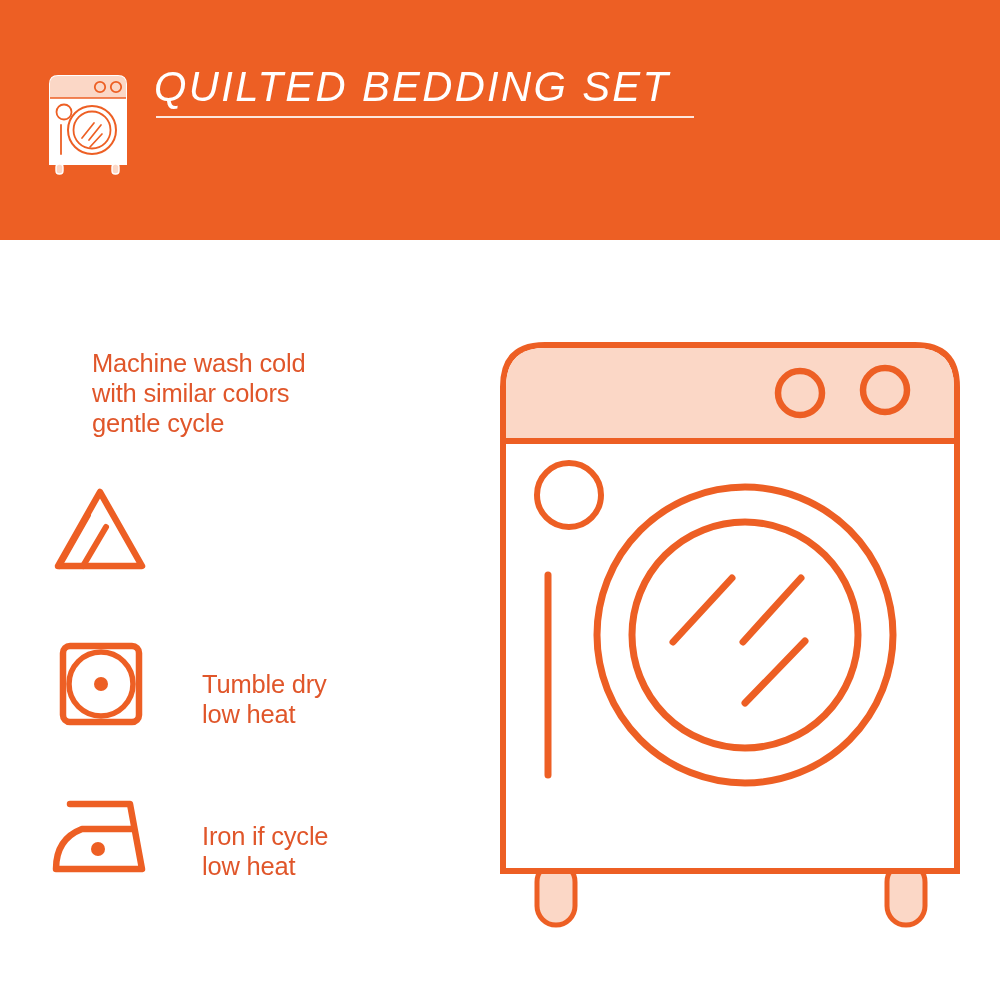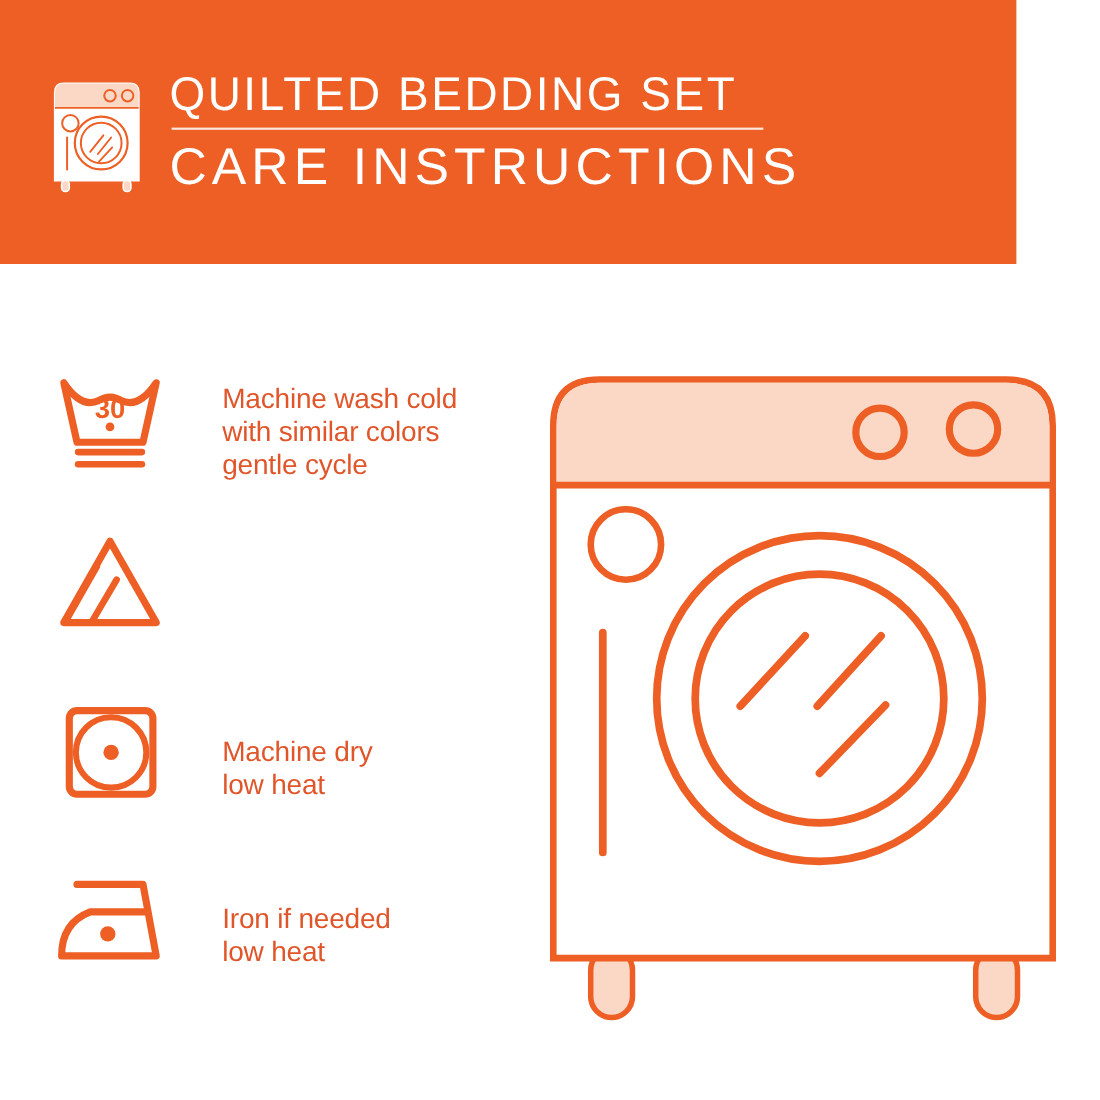--- a/index.html
+++ b/index.html
@@ -12,22 +12,23 @@
   #page {
     position: relative;
     width: 1000px; height: 1000px;
     background: #ffffff;
   }
 
   
   .header {
     position: absolute;
     left: 0; top: 0;
-    width: 924px; height: 240px;
+    width: 1000px; height: 240px;
     background: #ED5F24;
+    font-style: italic;
   }
   .header-inner {
     position: absolute;
     left: 42px; top: 62px;
     display: flex;
     align-items: flex-start;
   }
   .header-logo {
     width: 92px; height: 108px;
     flex: 0 0 auto;
@@ -135,38 +136,28 @@
         <line x1="47" y1="72" x2="59" y2="57" stroke="#ED5F24" stroke-width="1.7" stroke-linecap="round"></line>
         <line x1="48" y1="79" x2="60" y2="66" stroke="#ED5F24" stroke-width="1.7" stroke-linecap="round"></line>
 
         <rect x="14" y="96" width="7" height="10" rx="3.2" fill="#FBD7C6" stroke="#ffffff" stroke-width="1.4"></rect>
         <rect x="70" y="96" width="7" height="10" rx="3.2" fill="#FBD7C6" stroke="#ffffff" stroke-width="1.4"></rect>
       </svg>
 
       <div class="header-titles">
         <div class="title-line1">QUILTED BEDDING SET</div>
         <div class="title-rule"></div>
-        <div class="title-line2">CARE INSTRUCTIONS</div>
       </div>
 
     </div>
   </div>
 
   <div class="care-list">
 
     <div class="care-row r0">
-      <div class="care-symbol">
-        <svg width="104" height="96" viewBox="0 0 104 96">
-          <path d="M10 12 L22 66 L82 66 L94 12 Q78 36 62 28 Q52 22 42 28 Q26 36 10 12 Z" fill="none" stroke="#ED5F24" stroke-width="6.5" stroke-linejoin="round" stroke-linecap="round"></path>
-          <text x="52" y="44" text-anchor="middle" font-family="Liberation Sans, sans-serif" font-size="25" font-weight="700" fill="#ED5F24">30</text>
-          <circle cx="52" cy="52" r="4" fill="#ED5F24"></circle>
-          <rect x="20" y="72" width="64" height="6" rx="3" fill="#ED5F24"></rect>
-          <rect x="20" y="83" width="64" height="6" rx="3" fill="#ED5F24"></rect>
-        </svg>
-      </div>
       <div class="care-text">Machine wash cold
 with similar colors
 gentle cycle</div>
     </div>
 
     <div class="care-row r1">
       <div class="care-symbol">
         <svg width="104" height="90" viewBox="0 0 104 90">
           <path d="M52 8 L94 82 L10 82 Z" fill="none" stroke="#ED5F24" stroke-width="6.5" stroke-linejoin="round"></path>
           <line x1="40" y1="31" x2="11" y2="82" stroke="#ED5F24" stroke-width="6" stroke-linecap="round"></line>
@@ -176,32 +167,32 @@
     </div>
 
     <div class="care-row r2">
       <div class="care-symbol">
         <svg width="104" height="96" viewBox="0 0 104 96">
           <rect x="15" y="10" width="76" height="76" rx="7" fill="none" stroke="#ED5F24" stroke-width="6.5"></rect>
           <circle cx="53" cy="48" r="32" fill="none" stroke="#ED5F24" stroke-width="5.5"></circle>
           <circle cx="53" cy="48" r="7" fill="#ED5F24"></circle>
         </svg>
       </div>
-      <div class="care-text">Machine dry
+      <div class="care-text">Tumble dry
 low heat</div>
     </div>
 
     <div class="care-row r3">
       <div class="care-symbol">
         <svg width="110" height="88" viewBox="0 0 110 88">
           <path d="M22 13 L82 13 L94 78 L8 78 Q8 48 34 38 L86 38" fill="none" stroke="#ED5F24" stroke-width="6.5" stroke-linejoin="round" stroke-linecap="round"></path>
           <circle cx="50" cy="58" r="7" fill="#ED5F24"></circle>
         </svg>
       </div>
-      <div class="care-text">Iron if needed
+      <div class="care-text">Iron if cycle
 low heat</div>
     </div>
 
   </div>
 
   <svg class="machine" viewBox="0 0 470 595">
 
     <rect x="42" y="528" width="38" height="62" rx="19" fill="#FBD7C6" stroke="#ED5F24" stroke-width="5"></rect>
     <rect x="392" y="528" width="38" height="62" rx="19" fill="#FBD7C6" stroke="#ED5F24" stroke-width="5"></rect>
 

